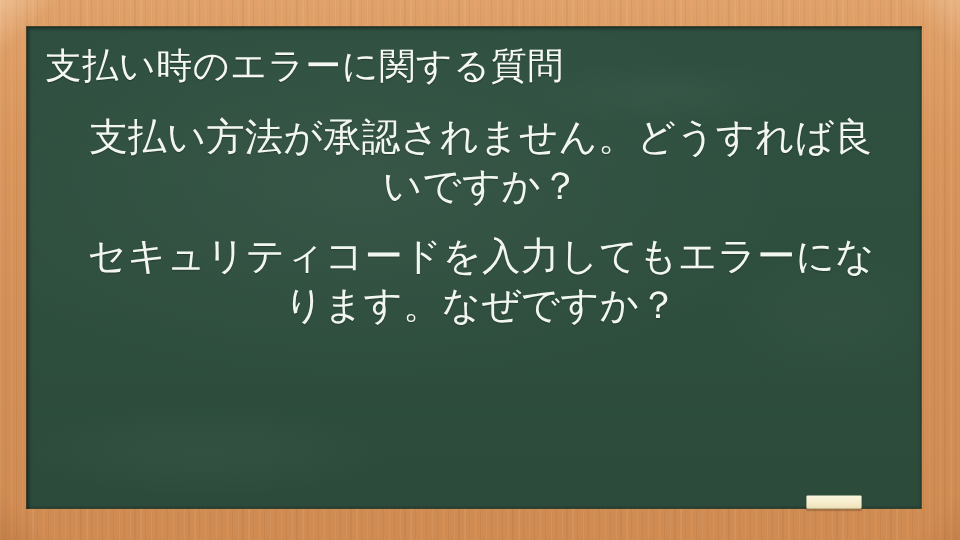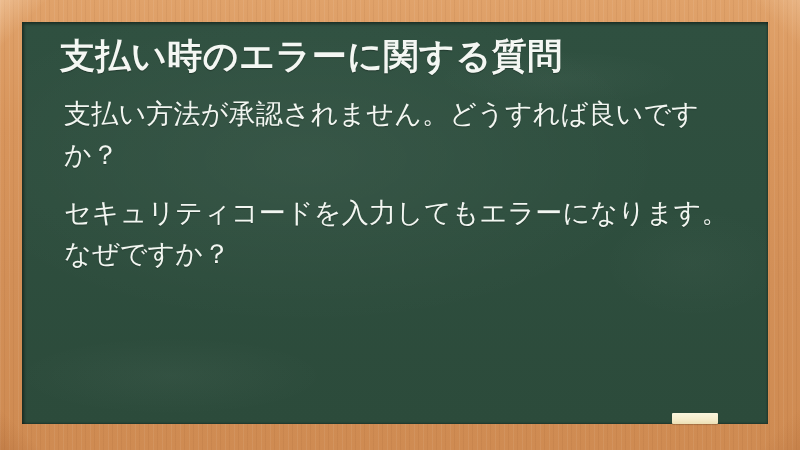--- a/index.html
+++ b/index.html
@@ -83,43 +83,43 @@
     right: 8px;
     bottom: 0;
   }
 
   #board-title {
     position: absolute;
     left: 8px;
     top: 12px;
     right: 10px;
     color: #f4f7f3;
-    font-size: 35px;
+    font-size: 30px;
     line-height: 44px;
-    font-weight: 700;
+    font-weight: 400;
     letter-spacing: 0.5px;
     white-space: nowrap;
     text-shadow: 0 1px 1px rgba(0,0,0,0.30);
-    margin-left: 22px;
   }
 
   #question-list {
     position: absolute;
     left: 34px;
     top: 72px;
     right: 22px;
   }
 
   .question-item {
     color: #f2f6f1;
-    font-size: 27px;
+    font-size: 32px;
     line-height: 41px;
     letter-spacing: 0.2px;
     margin-bottom: 17px;
     text-shadow: 0 1px 1px rgba(0,0,0,0.25);
+    text-align: center;
   }
   .question-item:last-child { margin-bottom: 0; }
 
   
   #chalk-stick {
     position: absolute;
     left: 672px;
     top: 413px;
     width: 46px;
     height: 11px;

